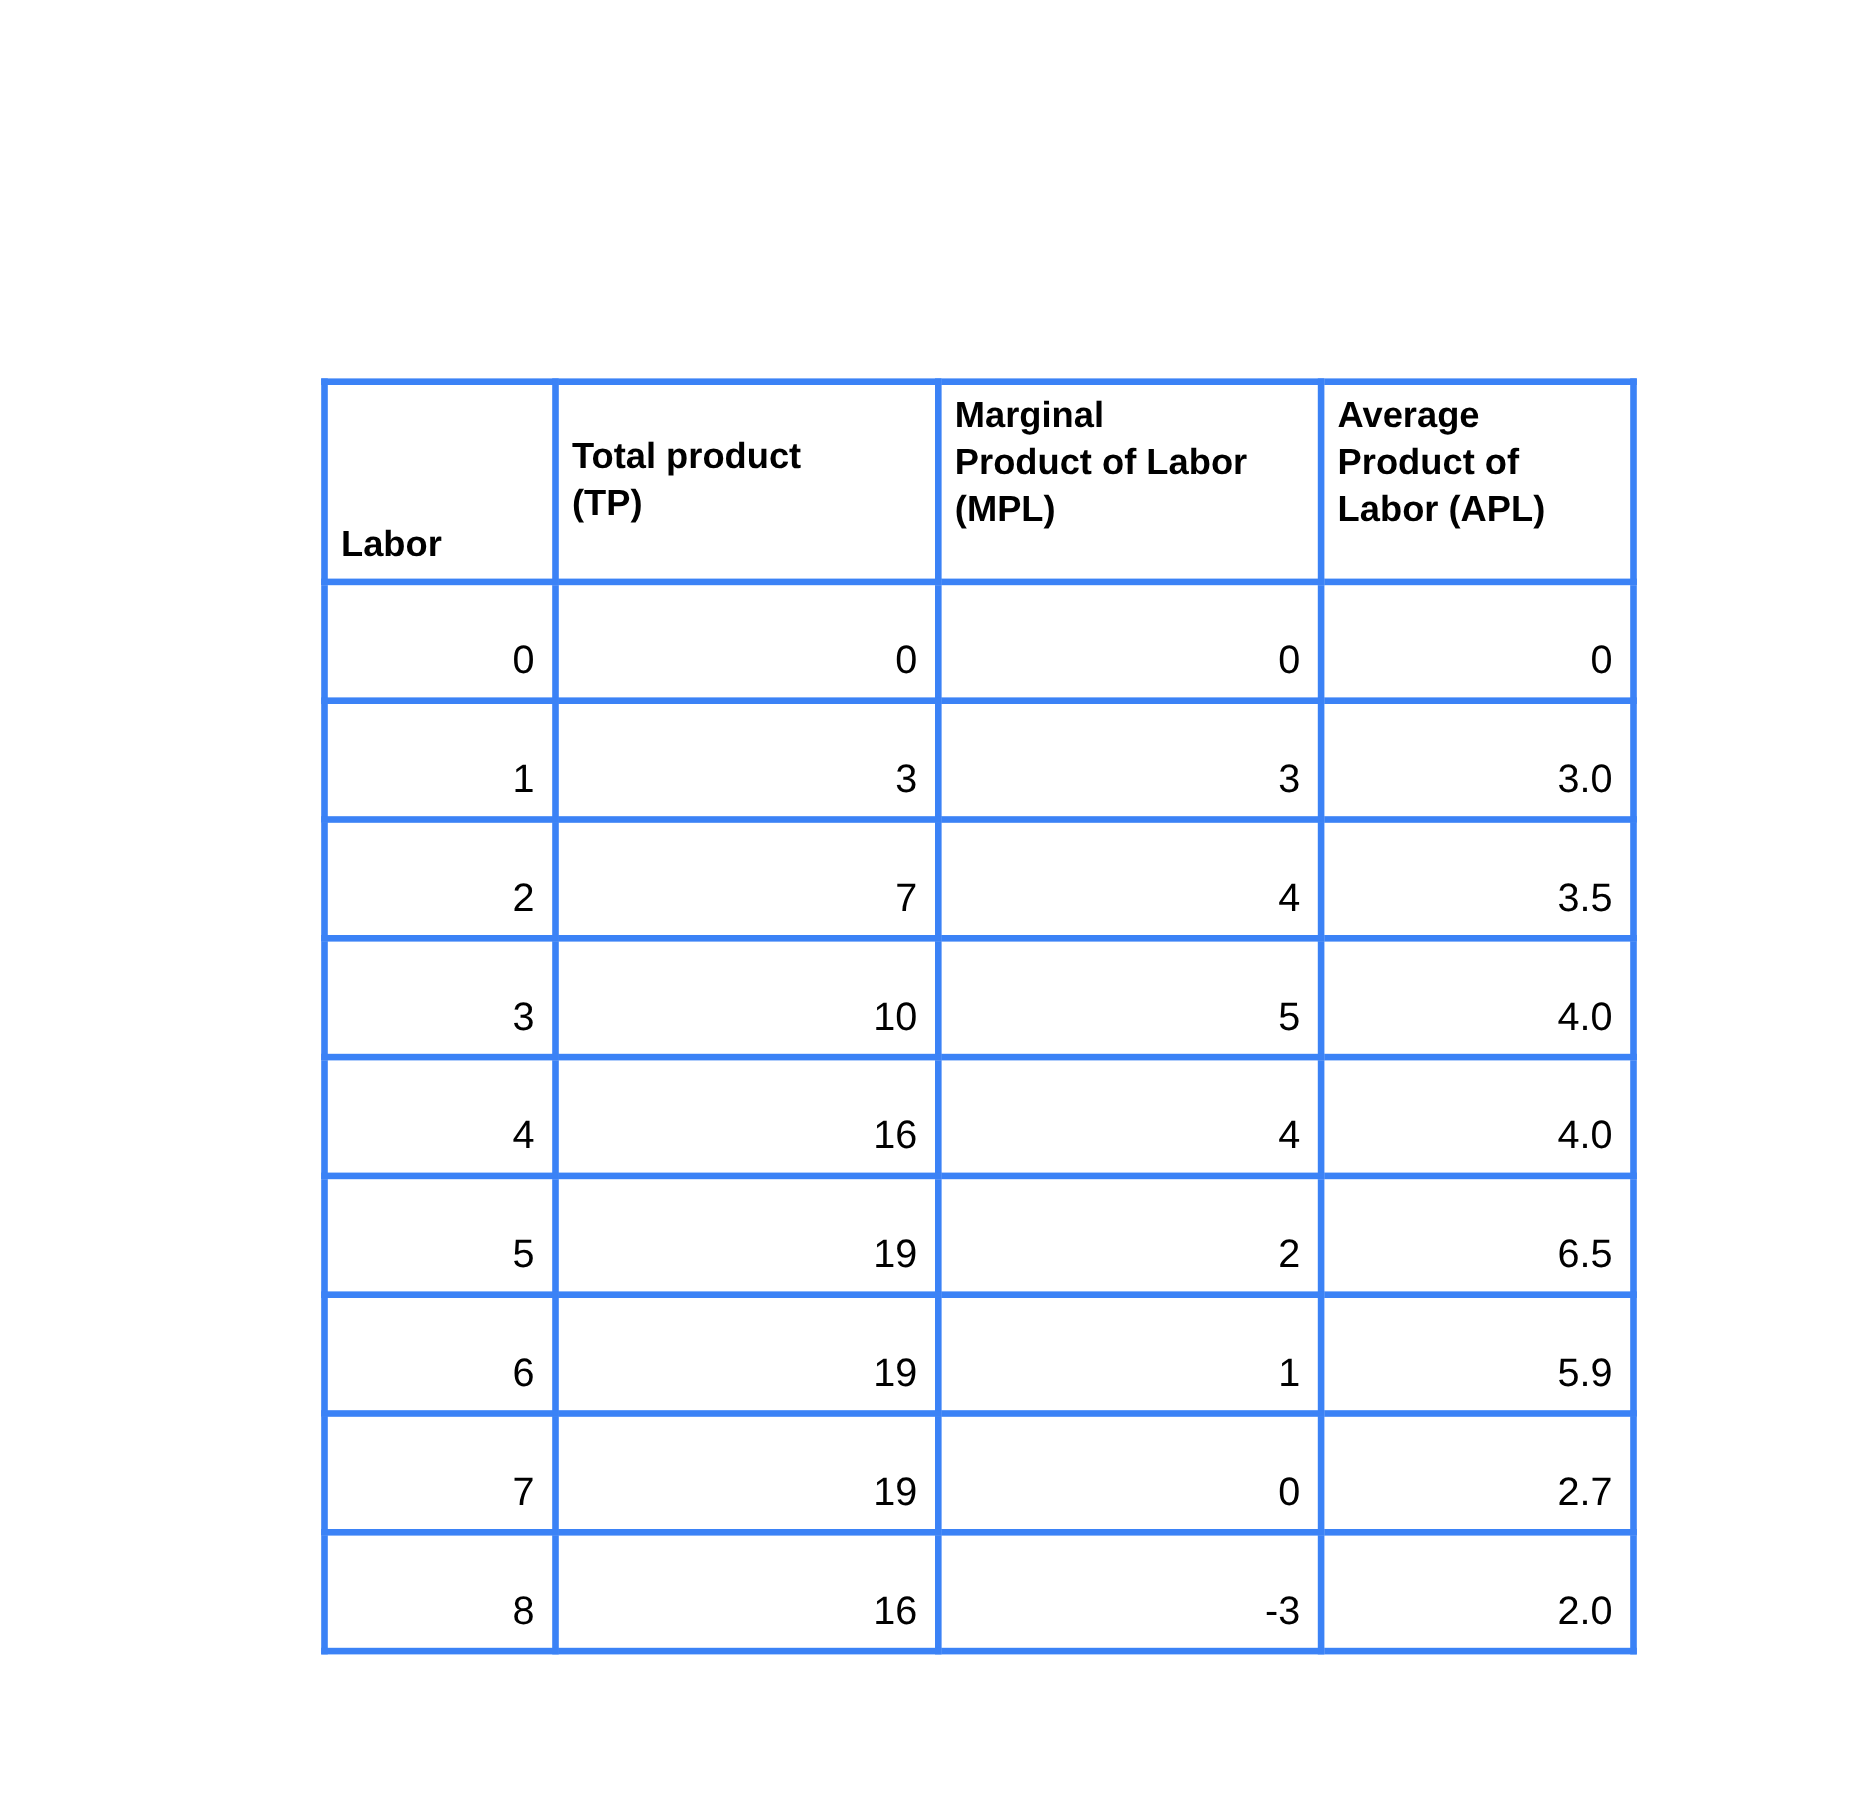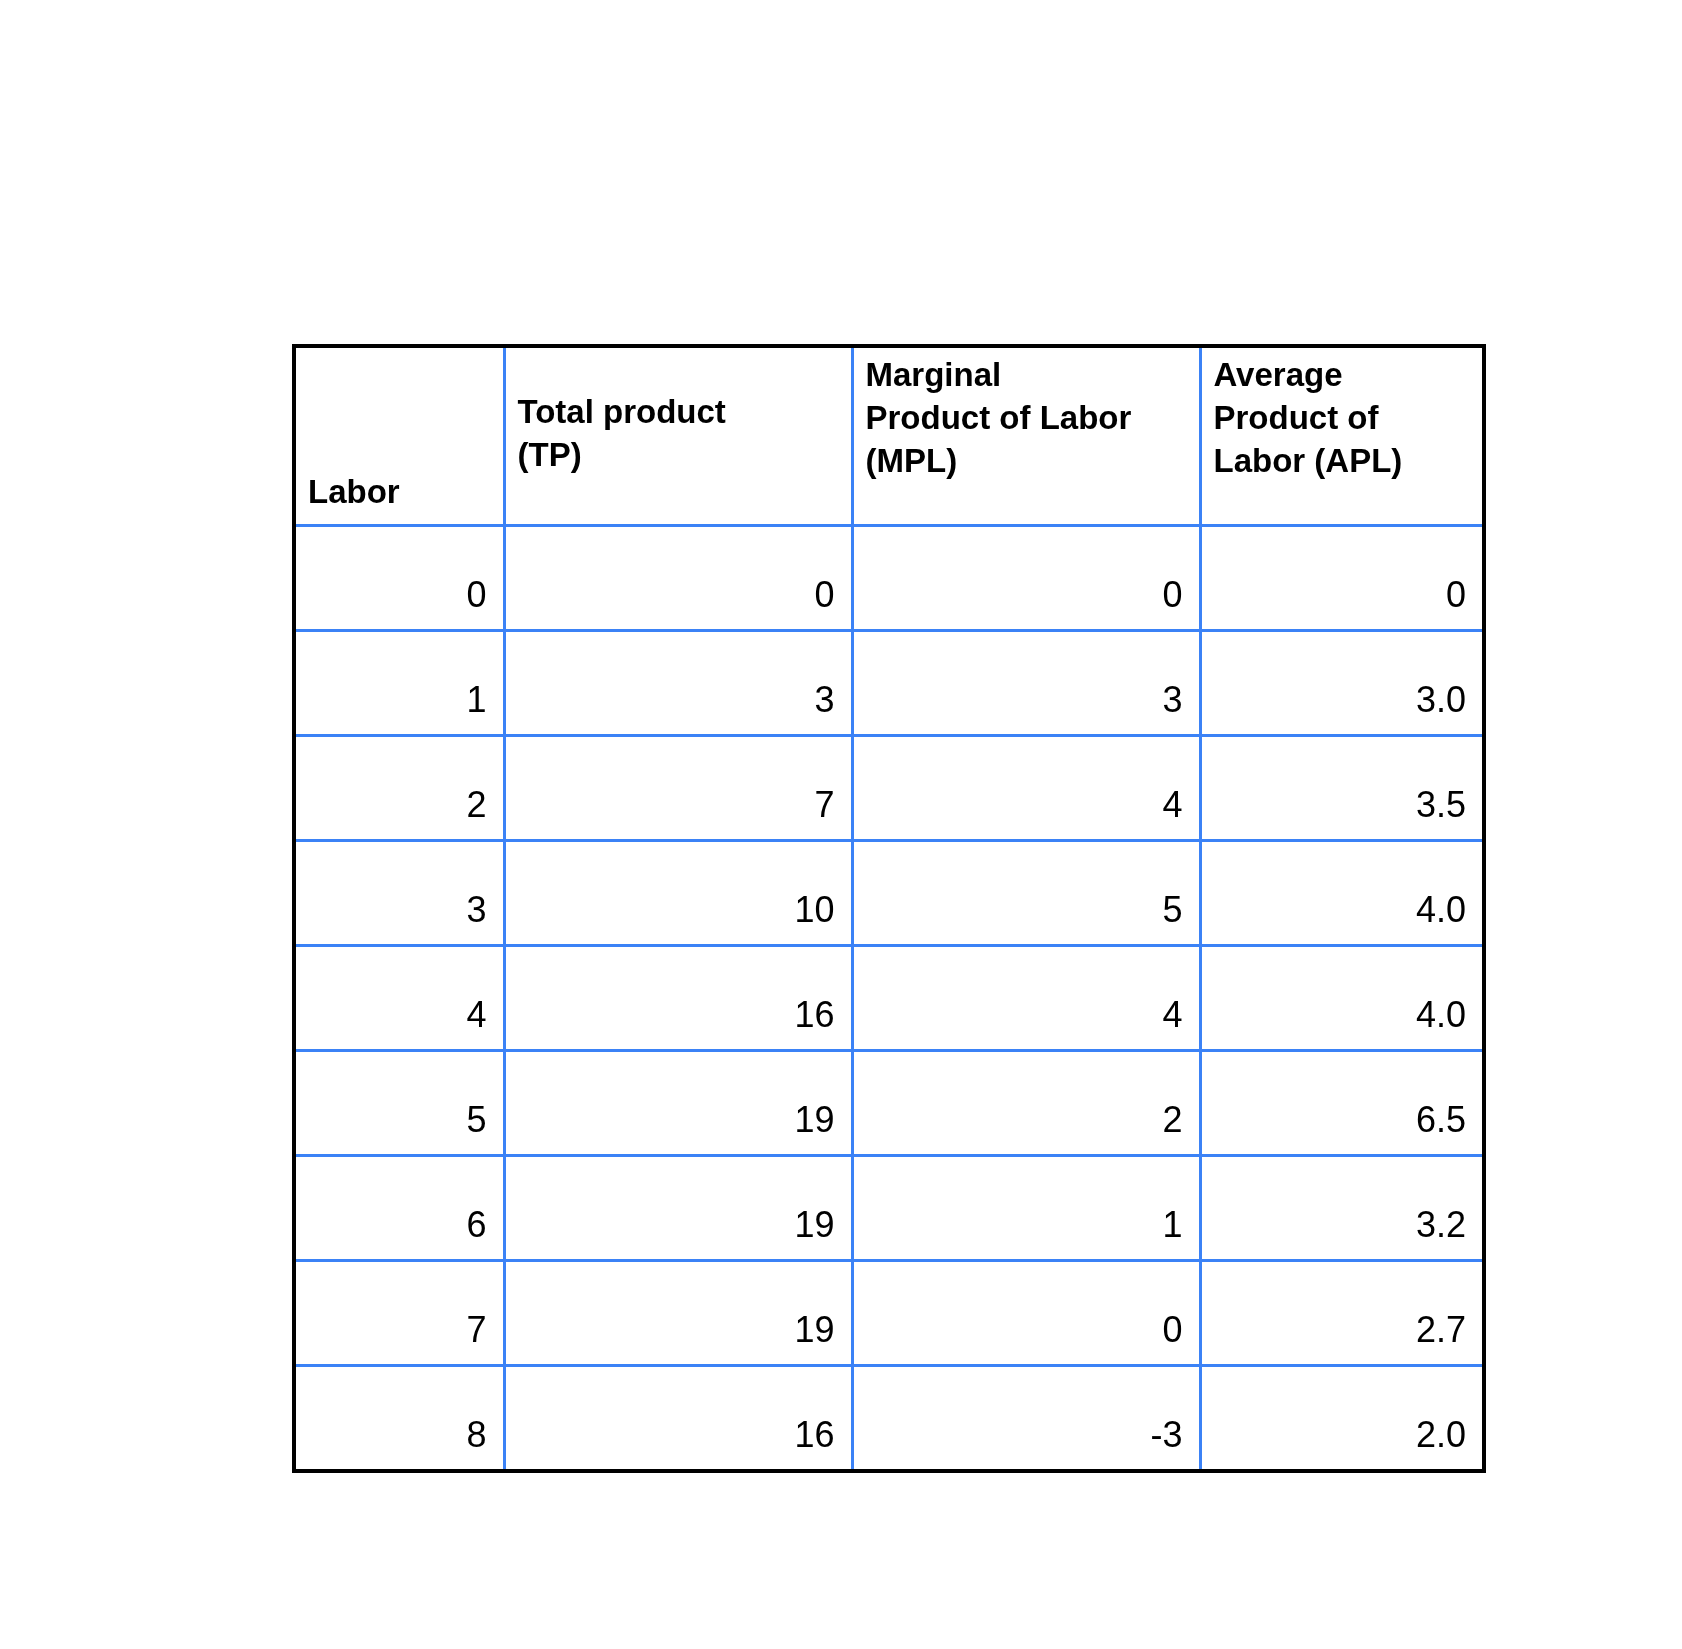--- a/index.html
+++ b/index.html
@@ -33,21 +33,21 @@
     width: 1190px;
     border: 4px solid #000000;
   }
   table.product-table col.c-labor { width: 210px; }
   table.product-table col.c-tp    { width: 348px; }
   table.product-table col.c-mpl   { width: 348px; }
   table.product-table col.c-apl   { width: 284px; }
 
   table.product-table th,
   table.product-table td {
-    border: 3px solid #3b82f6;
+    border: 6px solid #3b82f6;
     padding: 0;
     vertical-align: bottom;
   }
   table.product-table thead th {
     font-weight: bold;
     font-size: 33px;
     line-height: 1.30;
     text-align: left;
     padding: 6px 10px 10px 12px;
     height: 160px;
@@ -136,21 +136,21 @@
         <tr>
           <td>5</td>
           <td>19</td>
           <td>2</td>
           <td>6.5</td>
         </tr>
         <tr>
           <td>6</td>
           <td>19</td>
           <td>1</td>
-          <td>3.2</td>
+          <td>5.9</td>
         </tr>
         <tr>
           <td>7</td>
           <td>19</td>
           <td>0</td>
           <td>2.7</td>
         </tr>
         <tr>
           <td>8</td>
           <td>16</td>

